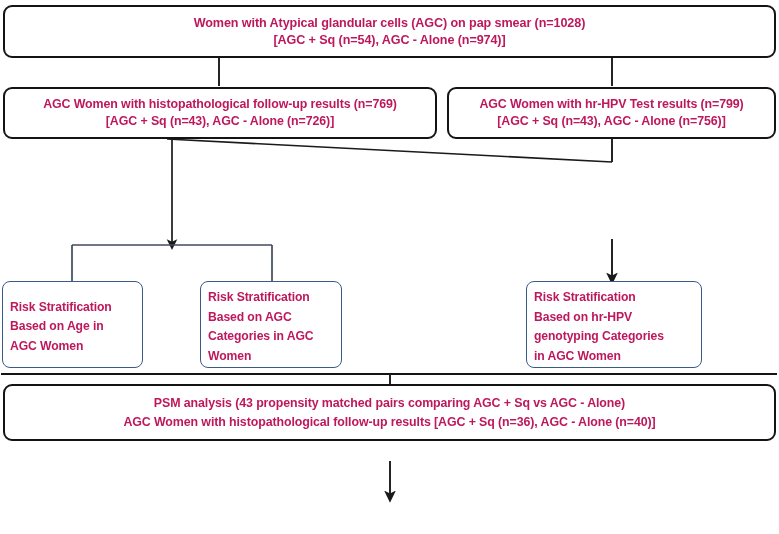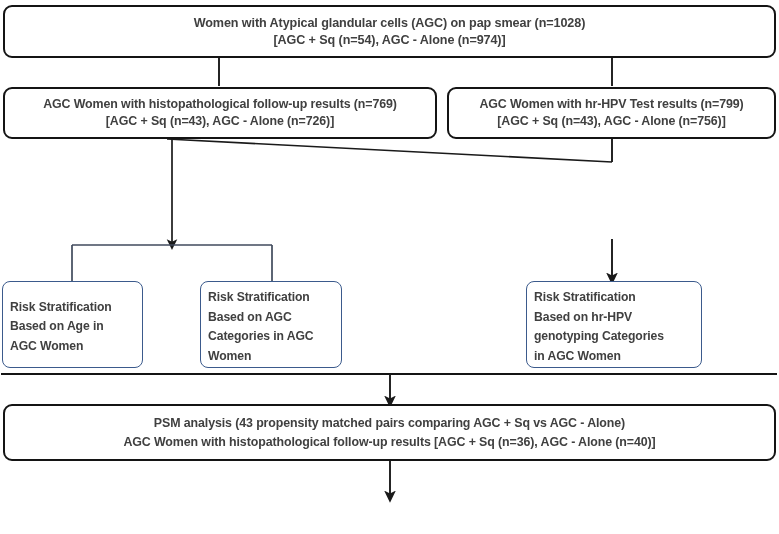--- a/index.html
+++ b/index.html
@@ -25,21 +25,21 @@
   }
   .node {
     position: absolute;
     box-sizing: border-box;
     background: #ffffff;
     display: flex;
     align-items: center;
     justify-content: center;
     text-align: center;
     font-weight: bold;
-    color: #404040;
+    color: #be185d;
     letter-spacing: -0.1px;
   }
   .node.black {
     border: 2.4px solid #141414;
     border-radius: 9px;
   }
   .node.blue {
     border: 1.2px solid #3b5a8c;
     border-radius: 8px;
     justify-content: flex-start;
@@ -50,21 +50,21 @@
     white-space: pre-line;
   }
   
   #node-top        { left: 3px;   top: 5px;   width: 773px; height: 53px;  font-size: 12.6px; line-height: 17px; }
   #node-histo      { left: 3px;   top: 87px;  width: 434px; height: 52px;  font-size: 12.4px; line-height: 17px; }
   #node-hpv        { left: 447px; top: 87px;  width: 329px; height: 52px;  font-size: 12.4px; line-height: 17px; }
   #node-both       { left: 424px; top: 163px; width: 346px; height: 76px;  font-size: 12.4px; line-height: 19px; }
   #node-age        { left: 2px;   top: 281px; width: 141px; height: 87px;  font-size: 12.2px; line-height: 19.5px; padding: 5px 0 0 7px; }
   #node-cat        { left: 200px; top: 281px; width: 142px; height: 87px;  font-size: 12.2px; line-height: 19.5px; padding: 5px 0 0 7px; }
   #node-hpvcat     { left: 526px; top: 281px; width: 176px; height: 87px;  font-size: 12.2px; line-height: 19.5px; padding: 5px 0 0 7px; }
-  #node-psm        { left: 3px;   top: 404px; width: 773px; height: 57px;  font-size: 12.4px; line-height: 19px; }
+  #node-psm        { left: 3px;   top: 384px; width: 773px; height: 57px;  font-size: 12.4px; line-height: 19px; }
   #node-matched    { left: 164px; top: 499px; width: 449px; height: 30px;  font-size: 12.4px; line-height: 17px; }
 </style>
 </head>
 <body>
 
 <div id="canvas">
 
   <svg id="connectors" viewBox="0 0 779 534" width="779" height="534" xmlns="http://www.w3.org/2000/svg">
     <defs>
       <marker id="arrowhead" markerWidth="8" markerHeight="8" refX="3.4" refY="3.6" orient="auto" markerUnits="strokeWidth">

